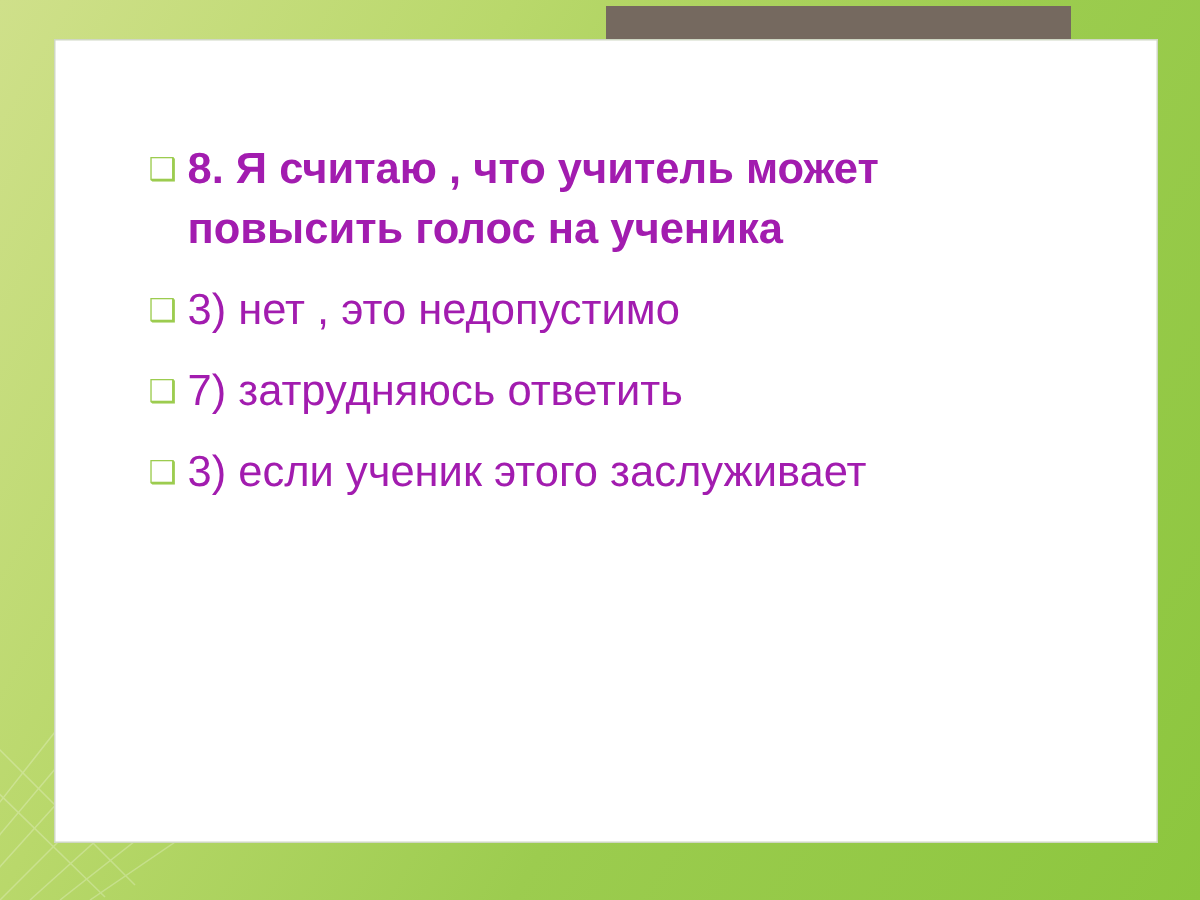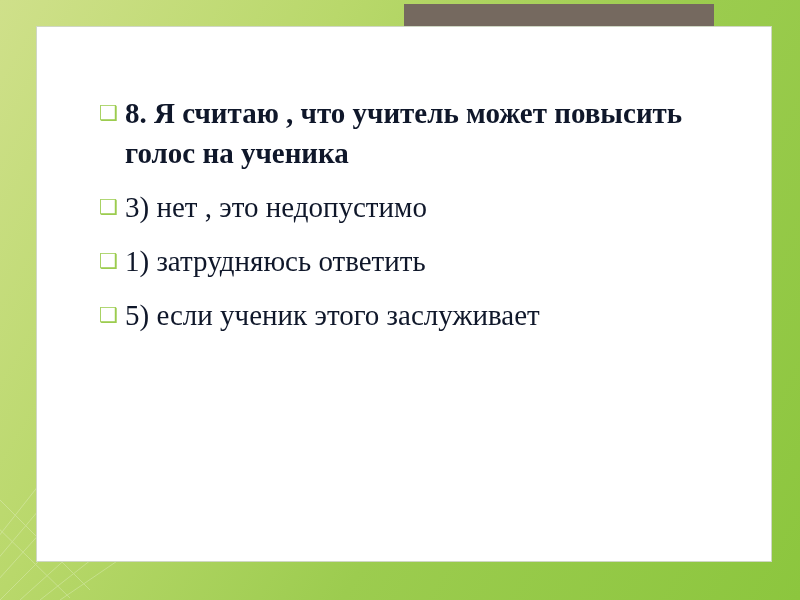--- a/index.html
+++ b/index.html
@@ -92,22 +92,22 @@
     color: #9ccc4f;
     font-size: 21px;
     line-height: 40px;
     text-align: left;
     font-family: "DejaVu Sans", sans-serif;
   }
   .item-text {
     flex: 1 1 auto;
     font-size: 29px;
     line-height: 40px;
-    color: #0f172a;
-    font-family: Liberation Serif, serif;
+    color: #a21caf;
+    font-family: Liberation Sans, sans-serif;
   }
   .item-text.bold {
     font-weight: bold;
   }
 </style>
 </head>
 <body>
 
 <div class="slide">
 
@@ -139,24 +139,24 @@
         <span class="item-text bold">8. Я считаю , что учитель может повысить голос на ученика</span>
       </li>
 
       <li>
         <span class="bullet">❑</span>
         <span class="item-text">3) нет , это недопустимо</span>
       </li>
 
       <li>
         <span class="bullet">❑</span>
-        <span class="item-text">1) затрудняюсь ответить</span>
+        <span class="item-text">7) затрудняюсь ответить</span>
       </li>
 
       <li>
         <span class="bullet">❑</span>
-        <span class="item-text"> 5) если ученик этого заслуживает</span>
+        <span class="item-text"> 3) если ученик этого заслуживает</span>
       </li>
 
     </ul>
 
   </div>
 </div>
 
 </body></html>

